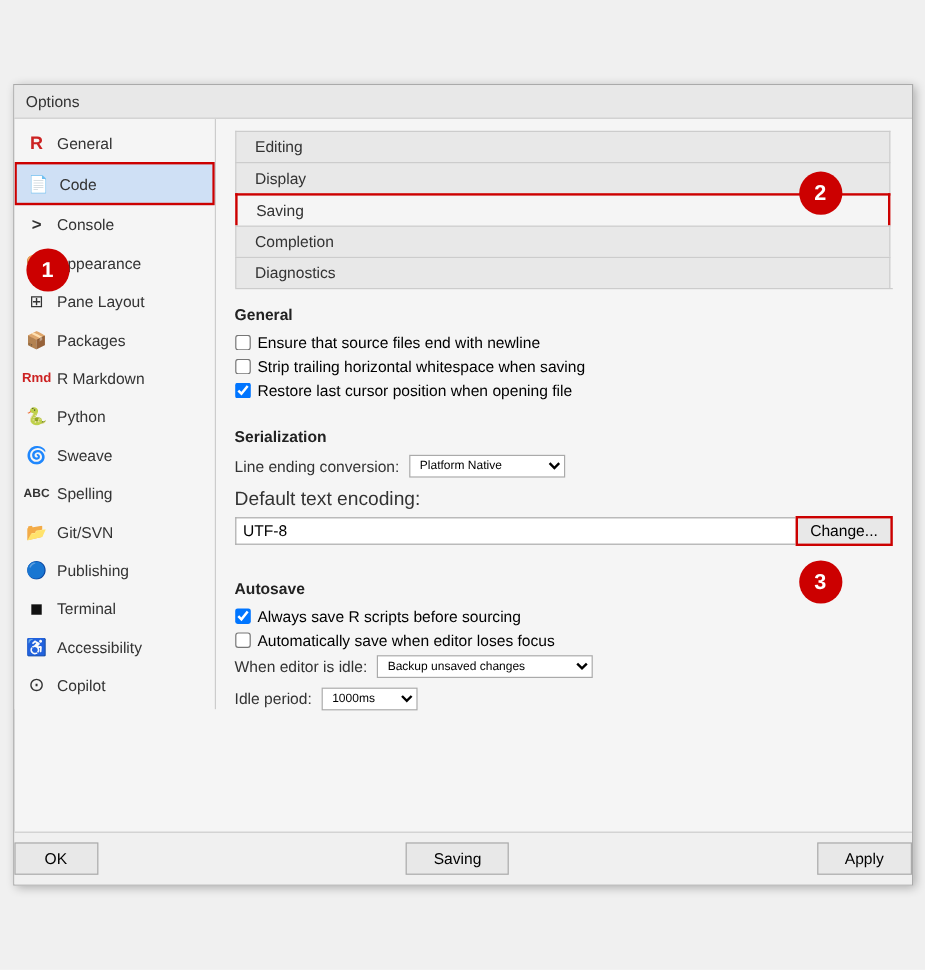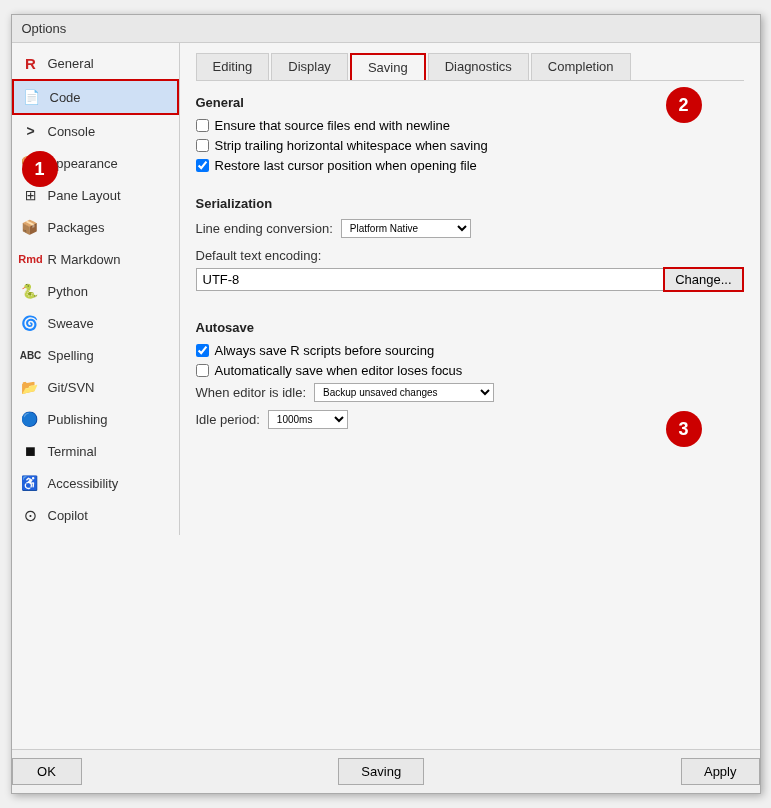--- a/index.html
+++ b/index.html
@@ -8,21 +8,21 @@
       font-size: 13px;
       background: #f0f0f0;
       display: flex;
       justify-content: center;
       align-items: center;
       width: 771px;
       height: 808px;
     }
     .dialog {
       width: 750px;
-      height: 780px;
+      height: 668px;
       background: #f5f5f5;
       border: 1px solid #aaa;
       box-shadow: 2px 2px 8px rgba(0,0,0,0.3);
       display: flex;
       flex-direction: column;
     }
     .title-bar {
       background: #e8e8e8;
       border-bottom: 1px solid #ccc;
       padding: 6px 10px;
@@ -91,21 +91,21 @@
       flex: 1;
       display: flex;
       flex-direction: column;
       padding: 10px 16px 10px 16px;
       overflow-y: auto;
       position: relative;
     }
     
     .tabs {
       display: flex;
-      flex-direction: row;
+      flex-direction: column;
       gap: 0;
       border-bottom: 1px solid #ccc;
       margin-bottom: 14px;
     }
     .tab {
       padding: 5px 16px;
       cursor: pointer;
       font-size: 13px;
       color: #333;
       background: #e8e8e8;
@@ -174,21 +174,21 @@
     }
     .change-btn {
       padding: 3px 10px;
       font-size: 13px;
       border: 2px solid #cc0000;
       background: #e8e8e8;
       cursor: pointer;
       white-space: nowrap;
     }
     .field-label {
-      font-size: 13px;
+      font-size: 16px;
       margin-bottom: 4px;
       color: #333;
     }
     .autosave-row {
       display: flex;
       align-items: center;
       gap: 8px;
       margin-bottom: 8px;
     }
     
@@ -320,24 +320,24 @@
           <div class="tab">
             <span>Editing</span>
           </div>
           <div class="tab">
             <span>Display</span>
           </div>
           <div class="tab active">
             <span>Saving</span>
           </div>
           <div class="tab">
+            <span>Completion</span>
+          </div>
+          <div class="tab">
             <span>Diagnostics</span>
-          </div>
-          <div class="tab">
-            <span>Completion</span>
           </div>
         </div>
 
         <div class="section">
           <div class="section-title">General</div>
           <div class="checkbox-row">
             <input type="checkbox" id="ensure-newline" style="">
             <label for="ensure-newline">Ensure that source files end with newline</label>
           </div>
           <div class="checkbox-row">

